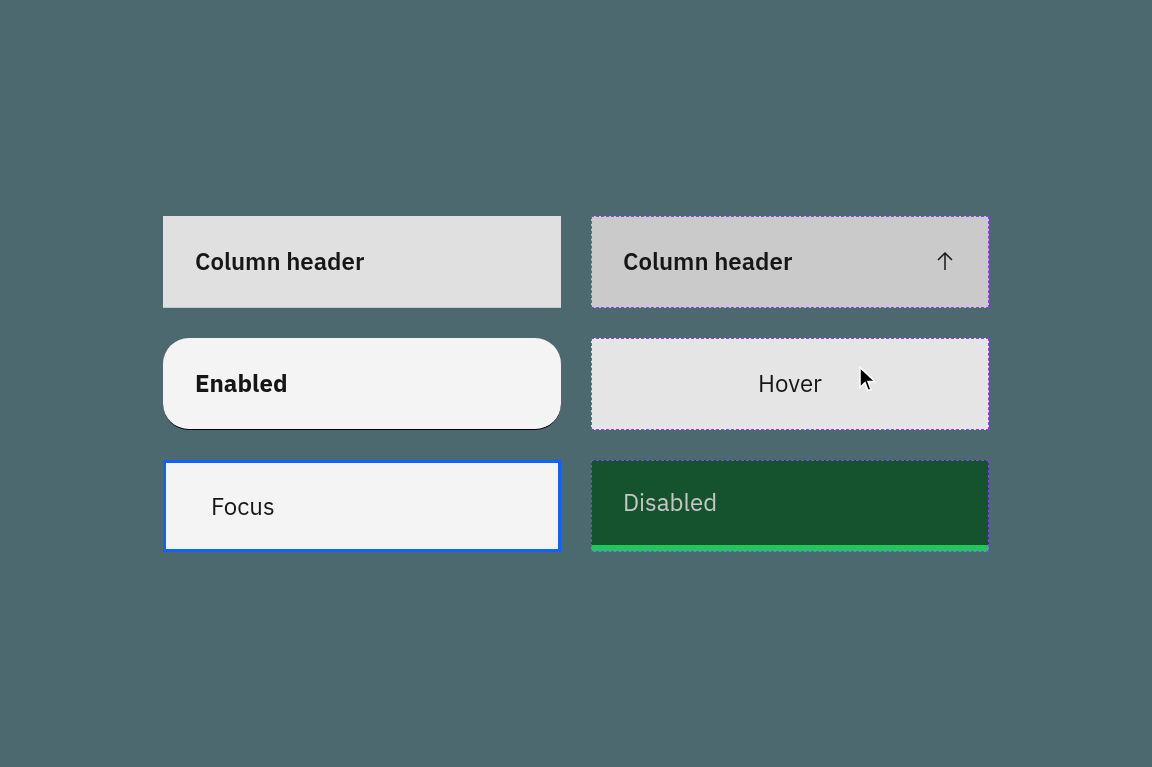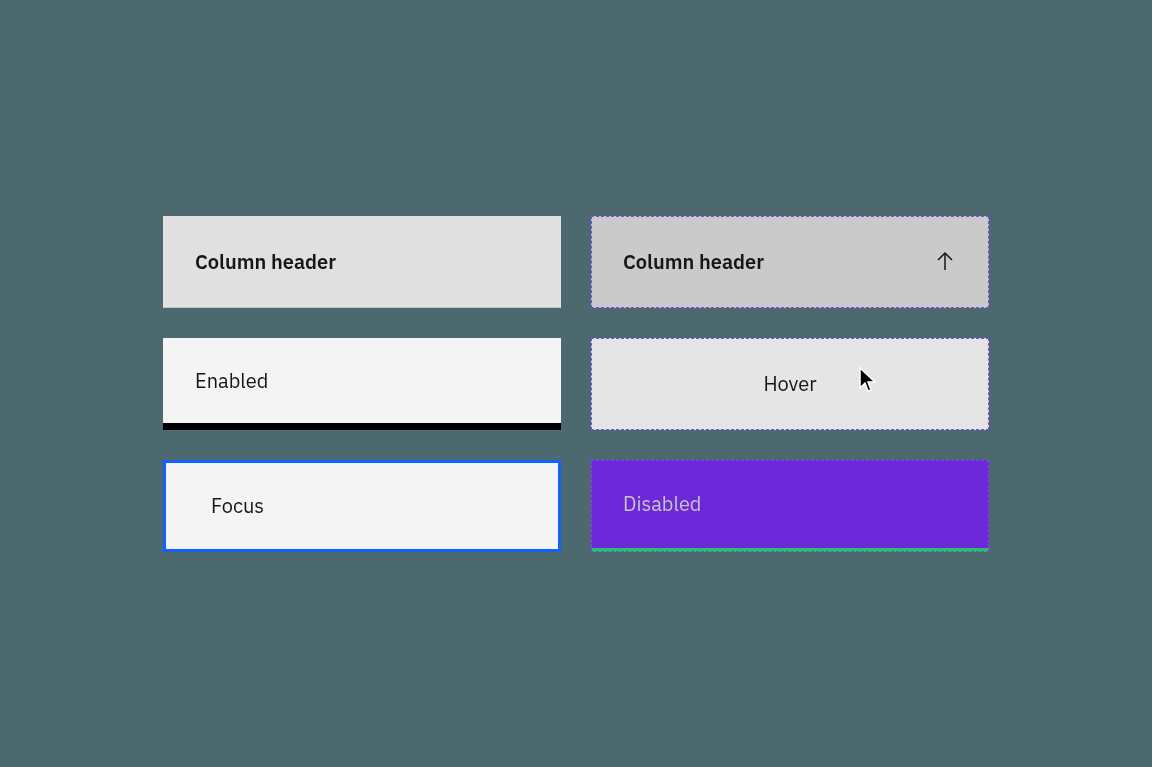--- a/index.html
+++ b/index.html
@@ -20,21 +20,21 @@
       display: grid;
       grid-template-columns: 398px 398px;
       grid-template-rows: 92px 92px 92px;
       column-gap: 30px;
       row-gap: 30px;
     }
     .cell {
       display: flex;
       align-items: center;
       padding: 0 32px;
-      font-size: 20px;
+      font-size: 24px;
       position: relative;
     }
     .column-header {
       background-color: #e0e0e0;
       color: #161616;
       font-weight: 600;
       border-bottom: 1px solid #c6c6c6;
     }
     .column-header.hovered {
       background-color: #cacaca;
@@ -42,43 +42,44 @@
       outline-offset: -1px;
     }
     .column-header .sort-icon {
       margin-left: auto;
       display: flex;
       align-items: center;
     }
     .row-enabled {
       background-color: #f4f4f4;
       color: #161616;
-      border-bottom: 7px solid #000000;
-      font-weight: 400;
+      border-bottom: 1px solid #000000;
+      font-weight: 700;
+      border-radius: 26px;
     }
     .row-hover {
       background-color: #e5e5e5;
       color: #161616;
       border-bottom: 1px solid #e0e0e0;
       outline: 1px dashed #8a3ffc;
       outline-offset: -1px;
       font-weight: 400;
       justify-content: center;
     }
     .row-focus {
       background-color: #f4f4f4;
       color: #161616;
       border: 3px solid #0f62fe;
       font-weight: 400;
       padding-left: 45px;
     }
     .row-disabled {
-      background-color: #6d28d9;
+      background-color: #14532d;
       color: #c6c6c6;
-      border-bottom: 4px solid #22c55e;
+      border-bottom: 7px solid #22c55e;
       outline: 1px dashed #8a3ffc;
       outline-offset: -1px;
       font-weight: 400;
     }
     .cursor-icon {
       position: absolute;
       right: 110px;
       top: 50%;
       transform: translateY(-50%);
     }

